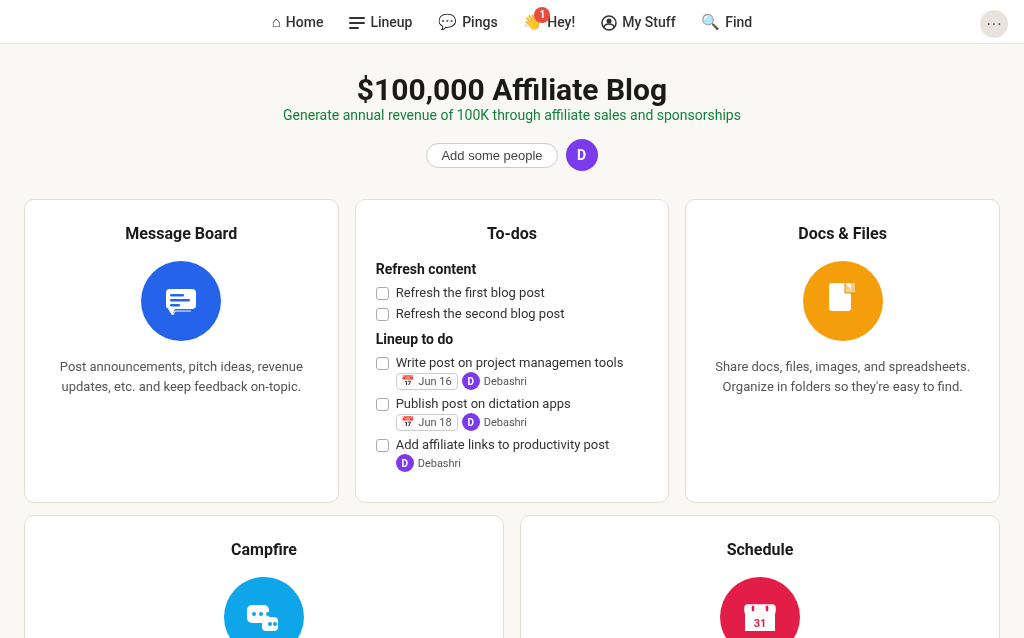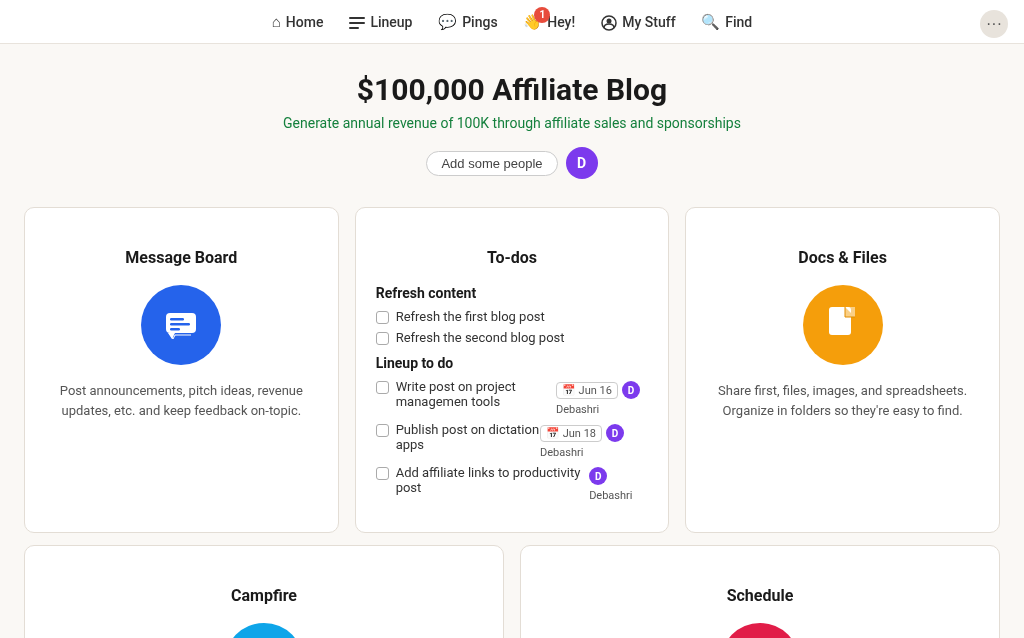--- a/index.html
+++ b/index.html
@@ -69,21 +69,21 @@
 
     
     .page-header {
       text-align: center;
       padding: 28px 16px 16px;
     }
     .page-title {
       font-size: 30px;
       font-weight: 700;
       color: #1a1a1a;
-      margin-bottom: 8px;
+      margin-bottom: 0;
     }
     .page-subtitle {
       font-size: 14px;
       color: #15803d;
       margin-bottom: 16px;
     }
     .people-row {
       display: flex;
       align-items: center;
       justify-content: center;
@@ -134,21 +134,20 @@
       border: 1px solid #e3ddd5;
       border-radius: 10px;
       padding: 24px 20px;
     }
     .card-title {
       font-size: 16px;
       font-weight: 700;
       color: #1a1a1a;
       text-align: center;
       margin-bottom: 18px;
-      margin-top: 16px;
     }
 
     
     .msg-icon-wrap {
       display: flex;
       justify-content: center;
       margin-bottom: 16px;
     }
     .msg-icon-circle {
       width: 80px;
@@ -222,21 +221,21 @@
       display: flex;
       align-items: center;
       justify-content: center;
     }
     .todo-assignee {
       font-size: 11px;
       color: #555;
     }
     .todo-item-content {
       display: flex;
-      flex-direction: row;
+      flex-direction: column;
     }
 
     
     .docs-icon-wrap {
       display: flex;
       justify-content: center;
       margin-bottom: 16px;
     }
     .docs-icon-circle {
       width: 80px;
@@ -421,21 +420,21 @@
     <div class="docs-icon-wrap">
       <div class="docs-icon-circle">
         <svg width="36" height="40" viewBox="0 0 36 40" fill="none">
           <rect x="4" y="2" width="22" height="28" rx="3" fill="white"></rect>
           <path d="M20 2 L30 12 L26 12 L20 12 L20 2Z" fill="#f59e0b"></path>
           <rect x="20" y="2" width="10" height="10" rx="0" fill="white" opacity="0.5"></rect>
           <path d="M20 2 L20 12 L30 12" stroke="#e08c00" stroke-width="1" fill="none"></path>
         </svg>
       </div>
     </div>
-    <p class="card-desc">Share first, files, images, and spreadsheets. Organize in folders so they're easy to find.</p>
+    <p class="card-desc">Share docs, files, images, and spreadsheets. Organize in folders so they're easy to find.</p>
   </div>
 
 </div>
 
 <div class="bottom-grid">
 
   <div class="card">
     <div class="card-title">Campfire</div>
     <div class="msg-icon-wrap">
       <div class="campfire-icon-circle">

